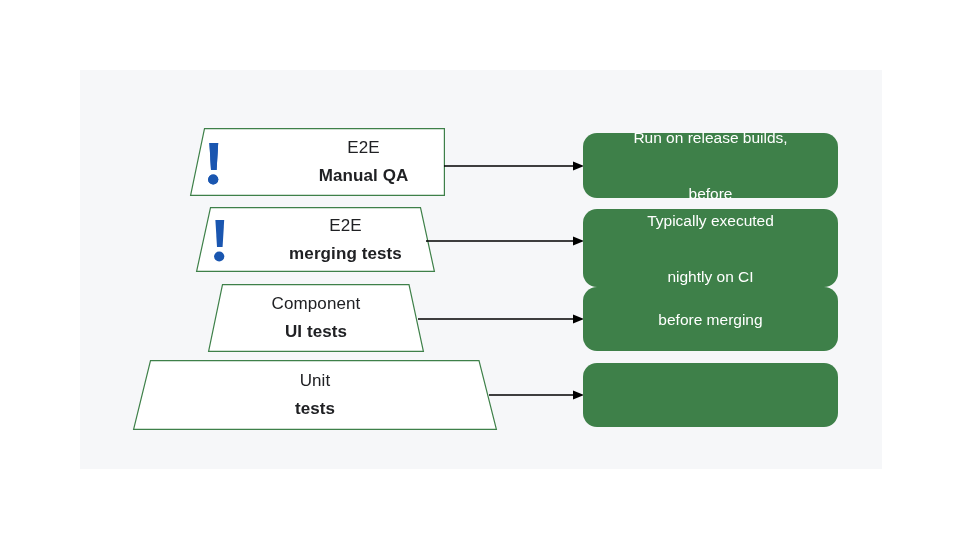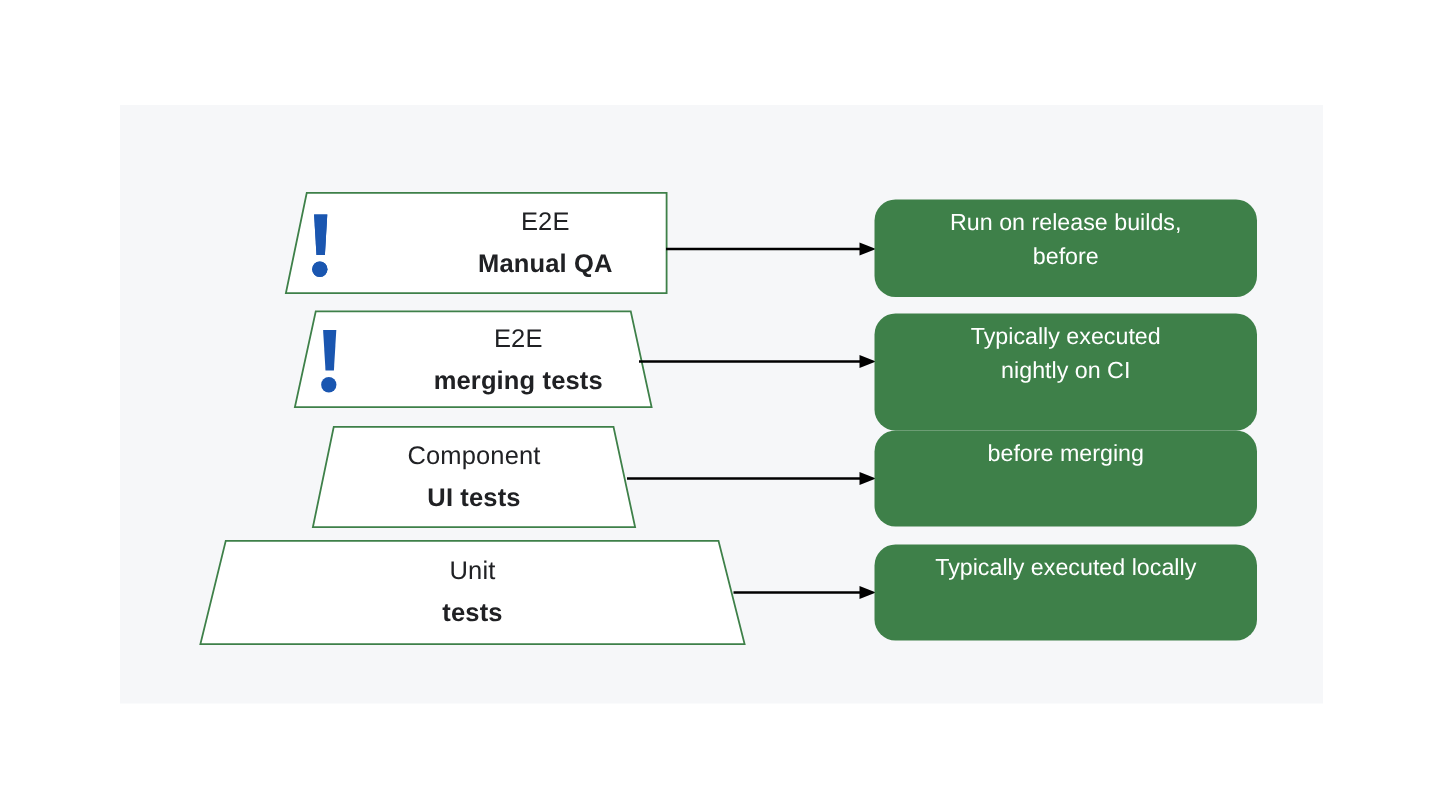--- a/index.html
+++ b/index.html
@@ -77,26 +77,28 @@
 
   
   .note-box {
     position: absolute;
     box-sizing: border-box;
     background: #3e8049;
     border-radius: 14px;
     display: flex;
     flex-direction: column;
     align-items: center;
+    justify-content: center;
     color: #ffffff;
     font-size: 15.5px;
     line-height: 23px;
     text-align: center;
     padding: 4px 10px;
     white-space: nowrap;
+    gap: 33px;
   }
 </style>
 </head>
 <body>
 
 <div id="stage">
 
   <div id="panel"></div>
 
   <div class="pyramid-row" style="left:190px; top:128px; width:255px; height:68px;">
@@ -183,16 +185,15 @@
       <span class="l2">tests</span>
     </div>
   </div>
 
   <svg class="connector" style="left:489px; top:384px;" width="97" height="22" viewBox="0 0 97 22">
     <line x1="0" y1="11" x2="86" y2="11" stroke="#000000" stroke-width="1.6"></line>
     <polygon points="95,11 84,6.6 84,15.4" fill="#000000"></polygon>
   </svg>
 
   <div class="note-box" style="left:583px; top:363px; width:255px; height:64px;">
-    <span>Typically executed locally</span>
   </div>
 
 </div>
 
 </body></html>

